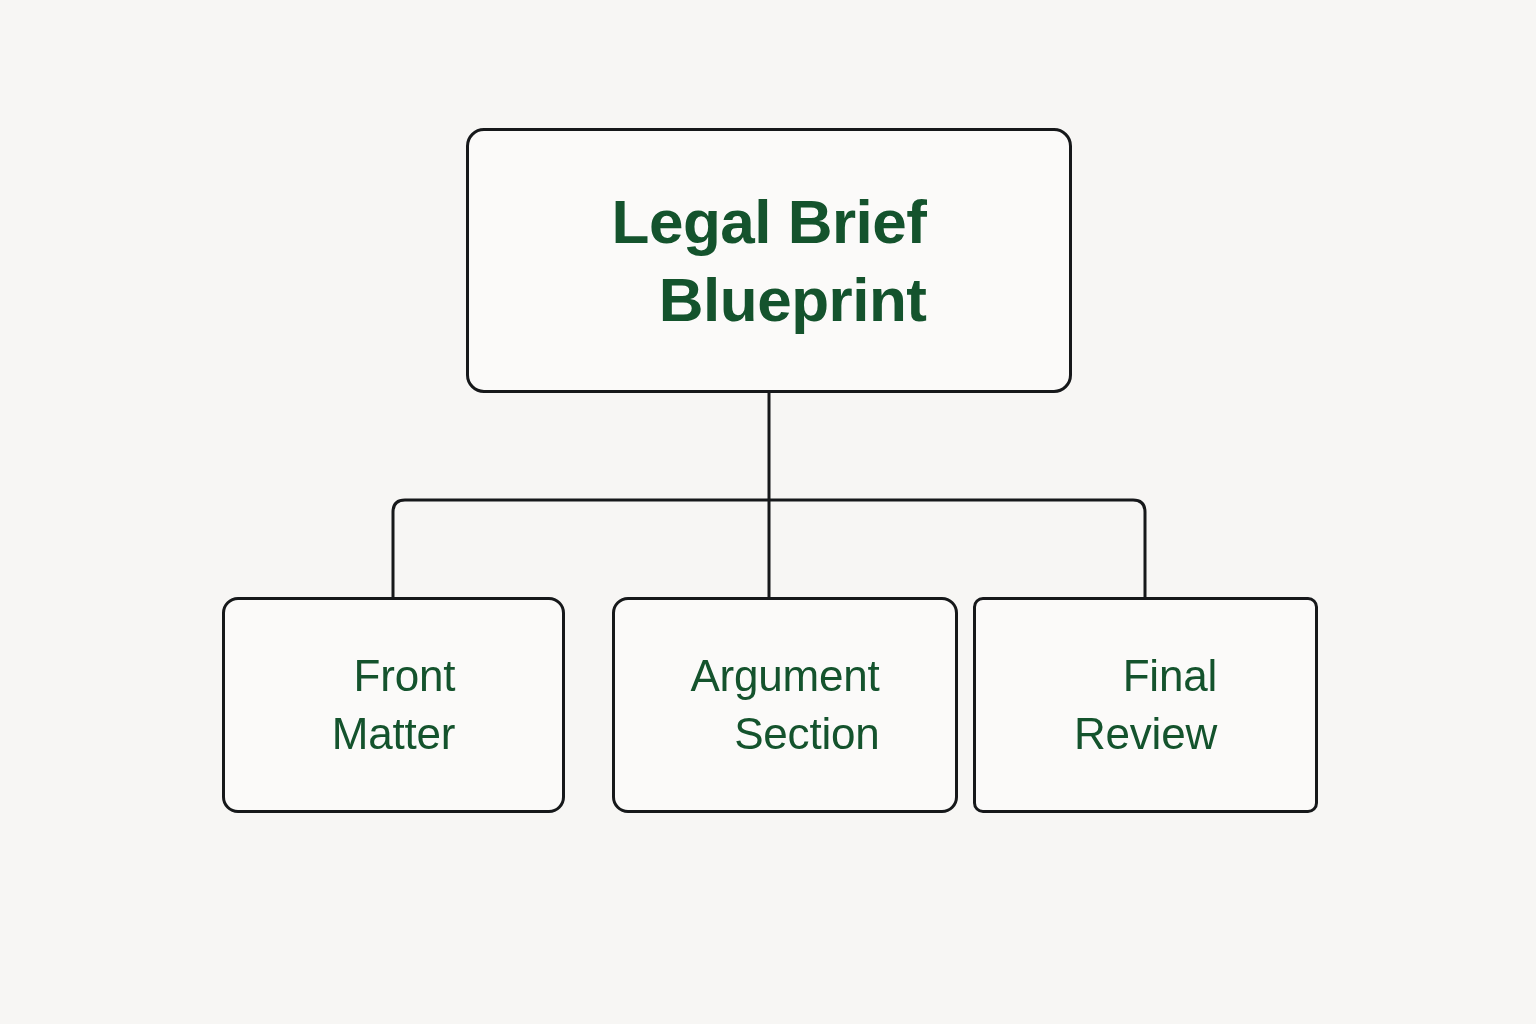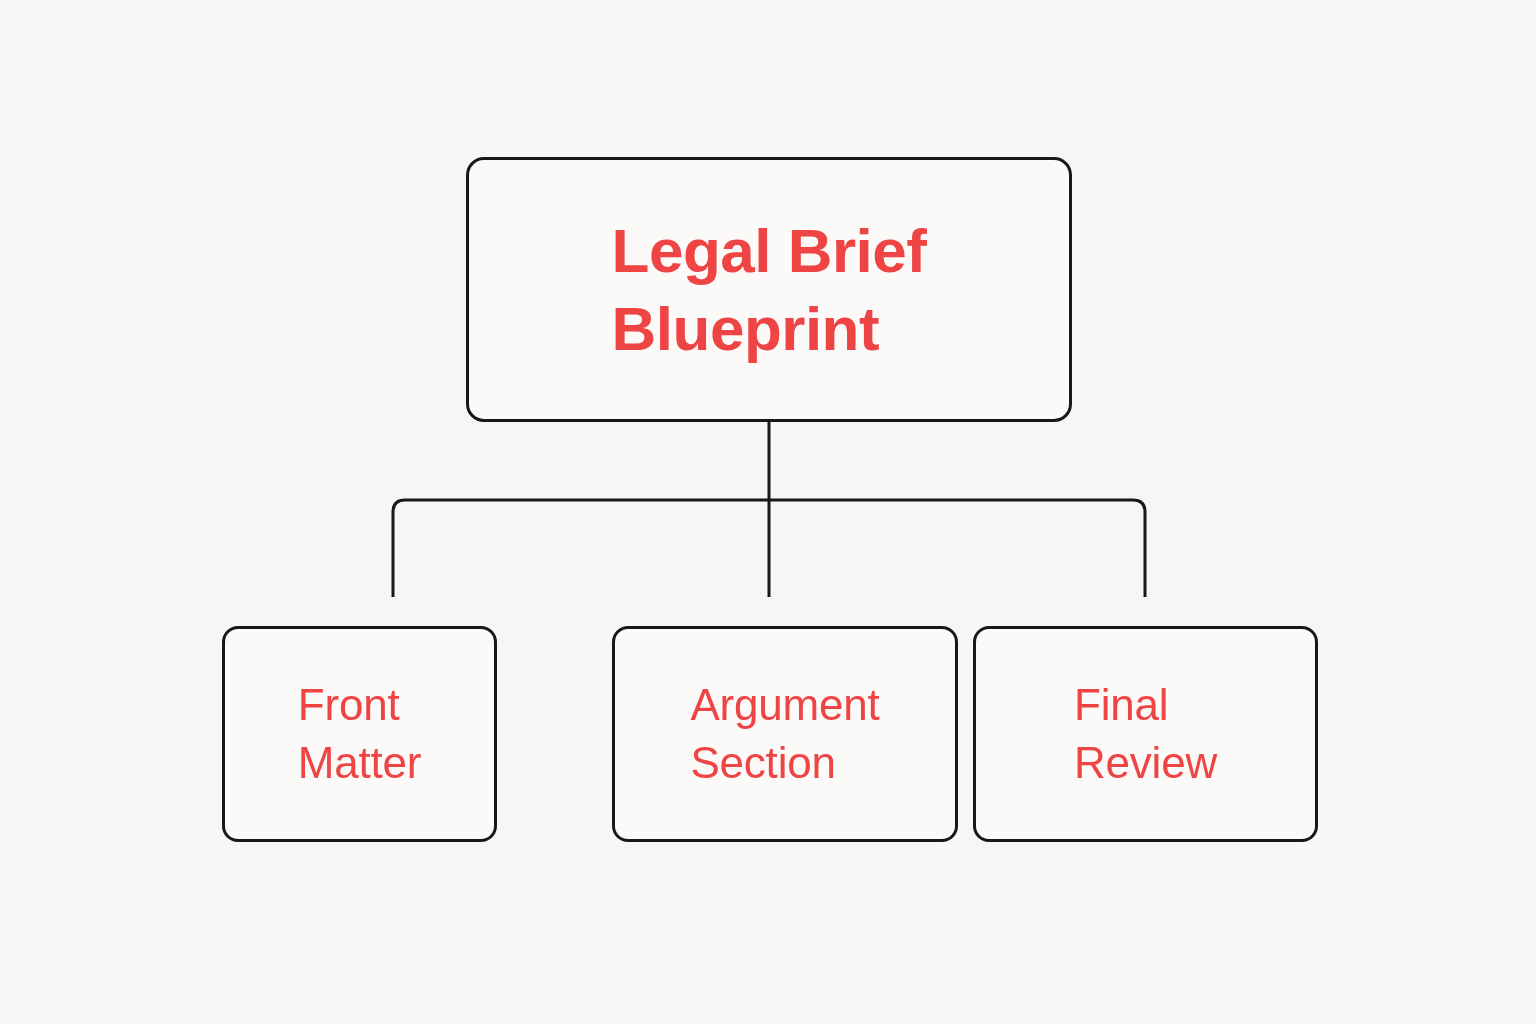--- a/index.html
+++ b/index.html
@@ -30,24 +30,23 @@
   }
   .node {
     position: absolute;
     box-sizing: border-box;
     background: #fbfaf9;
     border: 3px solid #16181a;
     border-radius: 16px;
     display: flex;
     align-items: center;
     justify-content: center;
-    text-align: left;
-    color: #ef4444;
+    text-align: right;
+    color: #14532d;
     z-index: 2;
-    margin-top: 29px;
   }
   .node-label {
     display: block;
     white-space: pre-line;
   }
   
   #node-root {
     left: 466px;
     top: 128px;
     width: 606px;
@@ -63,34 +62,35 @@
   
   .node-child .node-label {
     font-size: 44px;
     font-weight: normal;
     line-height: 58px;
     letter-spacing: -0.2px;
   }
   #node-child-0 {
     left: 222px;
     top: 597px;
-    width: 275px;
+    width: 343px;
     height: 216px;
   }
   #node-child-1 {
     left: 612px;
     top: 597px;
     width: 346px;
     height: 216px;
   }
   #node-child-2 {
     left: 973px;
     top: 597px;
     width: 345px;
     height: 216px;
+    border-radius: 10px;
   }
 </style>
 </head>
 <body>
 
 <div id="canvas">
 
   <svg id="connectors" viewBox="0 0 1536 1024" width="1536" height="1024" xmlns="http://www.w3.org/2000/svg">
 
     <path d="M 769 392 L 769 500" fill="none" stroke="#16181a" stroke-width="3" stroke-linecap="butt"></path>

